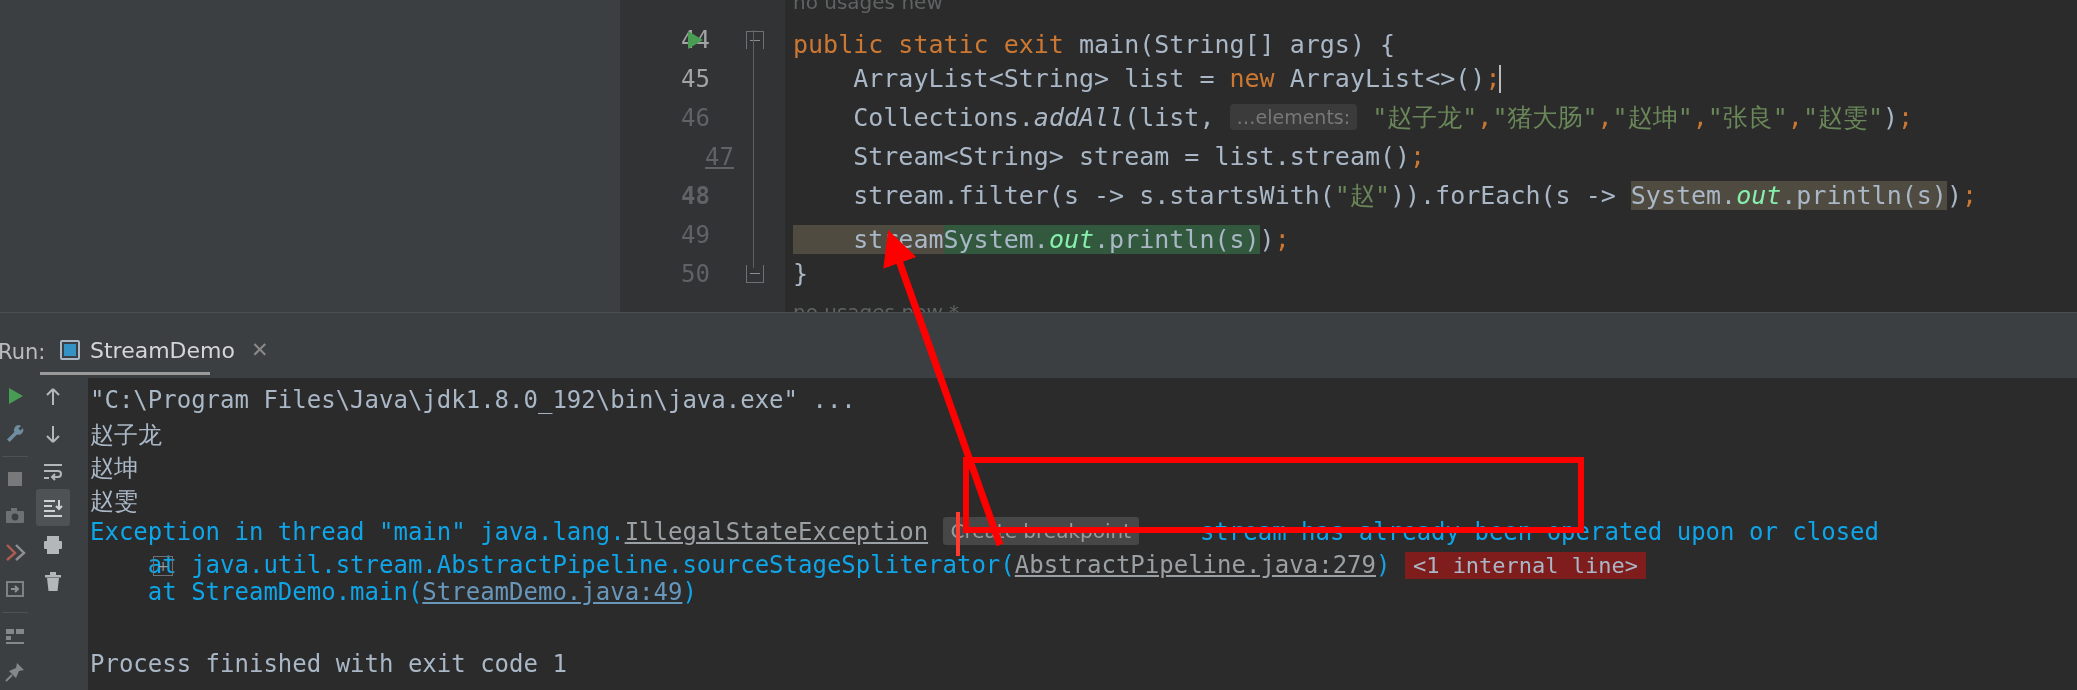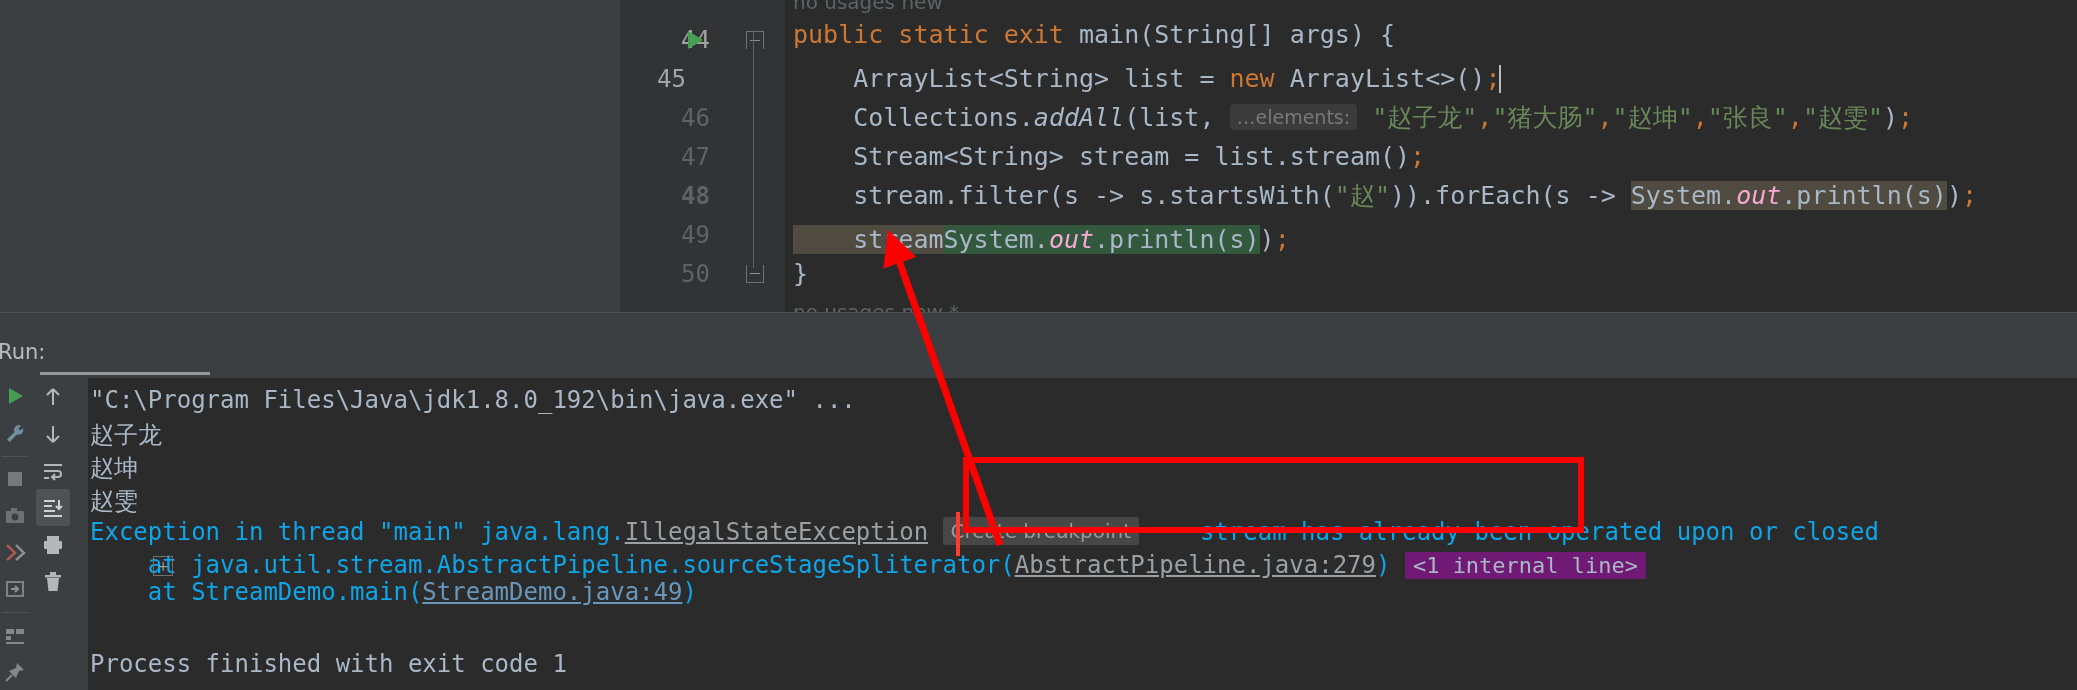--- a/index.html
+++ b/index.html
@@ -69,21 +69,21 @@
   }
 
   .code-text { position: absolute; left: 0; white-space: pre; font-size: 25px; }
 
   
   .kw   { color: #cc7832; }
   .plain{ color: #a9b7c6; }
   .str  { color: #6a8759; }
   .fn   { color: #a9b7c6; }
   .ital { color: #a9b7c6; font-style: italic; }
-  .static-it { color: #f9a8d4; font-style: italic; }
+  .static-it { color: #86efac; font-style: italic; }
   .semi { color: #cc7832; }
   .hintbox {
     background: #3b3b3b; color: #787878; font-size: 19px;
     padding: 2px 7px; border-radius: 4px;
     font-family: "DejaVu Sans", sans-serif;
     position: relative; top: -1px;
   }
   .hl-olive { background: #4f4b41; }
   .hl-green { background: #32593d; }
   .usage-hint {
@@ -168,21 +168,21 @@
   .cgrey { color: #a9b7c6; }
   .cred  { color: #0ea5e9; }
   .clink { color: #6897bb; text-decoration: underline; }
   .cdim-link { color: #9aa0a3; text-decoration: underline; }
   .cbp {
     background: #474747; color: #9b9b9b; font-size: 20px;
     font-family: "DejaVu Sans", sans-serif; padding: 2px 8px; border-radius: 3px;
     position: relative; top: -2px;
   }
   .cfold {
-    background: #701a75; color: #a9b7c6; font-size: 22px; padding: 1px 8px;
+    background: #7f1d1d; color: #a9b7c6; font-size: 22px; padding: 1px 8px;
   }
   .exp-box {
     position: absolute; left: 75px; width: 20px; height: 20px;
     border: 1px solid #6e7173; color: #9a9da0; font-size: 14px;
     display: flex; align-items: center; justify-content: center;
     font-family: "DejaVu Sans", sans-serif;
   }
   .console-leftbar {
     position: absolute; left: 0; top: 0; width: 10px; bottom: 0;
     background: #3c3f41;
@@ -211,26 +211,26 @@
     <div class="usage-hint" id="usage-top" style="left:793px; top:-10px;">no usages   new</div>
 
     <div id="code-lines">
         <div class="lnum active" style="left: 620px; top: 20px;">44</div>
         <div class="run-marker" style="top: 20px;">
           <span class="tri"></span>
         </div>
         <div class="fold-icon" style="top: 20px;">
           <span class="fold-box up"></span>
         </div>
-        <div class="code-text" style="left: 793px; top: 20px; height: 39px; display: flex; align-items: flex-start;"><span class="kw">public </span><span class="kw">static </span><span class="kw">exit </span><span class="fn">main</span><span class="plain">(String[] args) {</span></div>
-        <div class="lnum active" style="left: 596px; top: 59px;">45</div>
+        <div class="code-text" style="left: 793px; top: 20px; height: 39px; display: flex; align-items: flex-end;"><span class="kw">public </span><span class="kw">static </span><span class="kw">exit </span><span class="fn">main</span><span class="plain">(String[] args) {</span></div>
+        <div class="lnum active" style="left: 620px; top: 59px;">45</div>
         <div class="code-text" style="left: 793px; top: 59px; height: 39px; display: flex; align-items: center;"><span class="plain">    ArrayList&lt;String&gt; list = </span><span class="kw">new </span><span class="plain">ArrayList&lt;&gt;()</span><span class="semi">;</span><span class="caret"></span></div>
         <div class="lnum" style="left: 620px; top: 98px;">46</div>
         <div class="code-text" style="left: 793px; top: 98px; height: 39px; display: flex; align-items: center;"><span class="plain">    Collections.</span><span class="ital">addAll</span><span class="plain">(list,</span><span class="plain"> </span><span class="hintbox">…elements:</span><span class="plain"> </span><span class="str">"赵子龙"</span><span class="semi">,</span><span class="str">"猪大肠"</span><span class="semi">,</span><span class="str">"赵坤"</span><span class="semi">,</span><span class="str">"张良"</span><span class="semi">,</span><span class="str">"赵雯"</span><span class="plain">)</span><span class="semi">;</span></div>
-        <div class="lnum" style="left: 620px; top: 137px;">47</div>
+        <div class="lnum" style="left: 644px; top: 137px; text-decoration: underline;">47</div>
         <div class="code-text" style="left: 793px; top: 137px; height: 39px; display: flex; align-items: center;"><span class="plain">    Stream&lt;String&gt; stream = list.stream()</span><span class="semi">;</span></div>
         <div class="lnum" style="left: 620px; top: 176px; font-weight: bold;">48</div>
         <div class="code-text" style="left: 793px; top: 176px; height: 39px; display: flex; align-items: center;"><span class="plain">    stream.filter(s -&gt; s.startsWith(</span><span class="str">"赵"</span><span class="plain">)).forEach(s -&gt; </span><span class="plain hl-olive">System.</span><span class="static-it hl-olive">out</span><span class="plain hl-olive">.println(s)</span><span class="plain">)</span><span class="semi">;</span></div>
         <div class="lnum" style="left: 620px; top: 215px;">49</div>
         <div class="code-text" style="left: 793px; top: 215px; height: 39px; display: flex; align-items: flex-end;"><span class="plain hl-olive">    stream</span><span class="plain hl-green">System.</span><span class="static-it hl-green">out</span><span class="plain hl-green">.println(s)</span><span class="plain">)</span><span class="semi">;</span></div>
         <div class="lnum" style="left: 620px; top: 254px;">50</div>
         <div class="fold-icon" style="top: 254px;">
           <span class="fold-box dn"></span>
         </div>
         <div class="code-text" style="left: 793px; top: 254px; height: 39px; display: flex; align-items: center;"><span class="plain">}</span></div>
@@ -240,20 +240,25 @@
 
     <div class="fold-line" style="top:30px; height:238px;"></div>
   </div>
 
   <div class="splitter"></div>
 
   <div class="runpanel">
 
     <div class="run-label">Run:</div>
 
+    <div class="run-tab">
+      <span class="tab-ico"></span>
+      <span class="run-tab-label">StreamDemo</span>
+      <span class="tab-close">✕</span>
+    </div>
     <div class="run-tab-underline"></div>
 
     <div class="tb-left">
       <div class="tbtn">
         <svg width="22" height="22" viewBox="0 0 22 22">
             <polygon points="5,3 19,11 5,19" fill="#499c54"></polygon>
           </svg>
       </div>
       <div class="tbtn">
         <svg width="22" height="22" viewBox="0 0 22 22">

